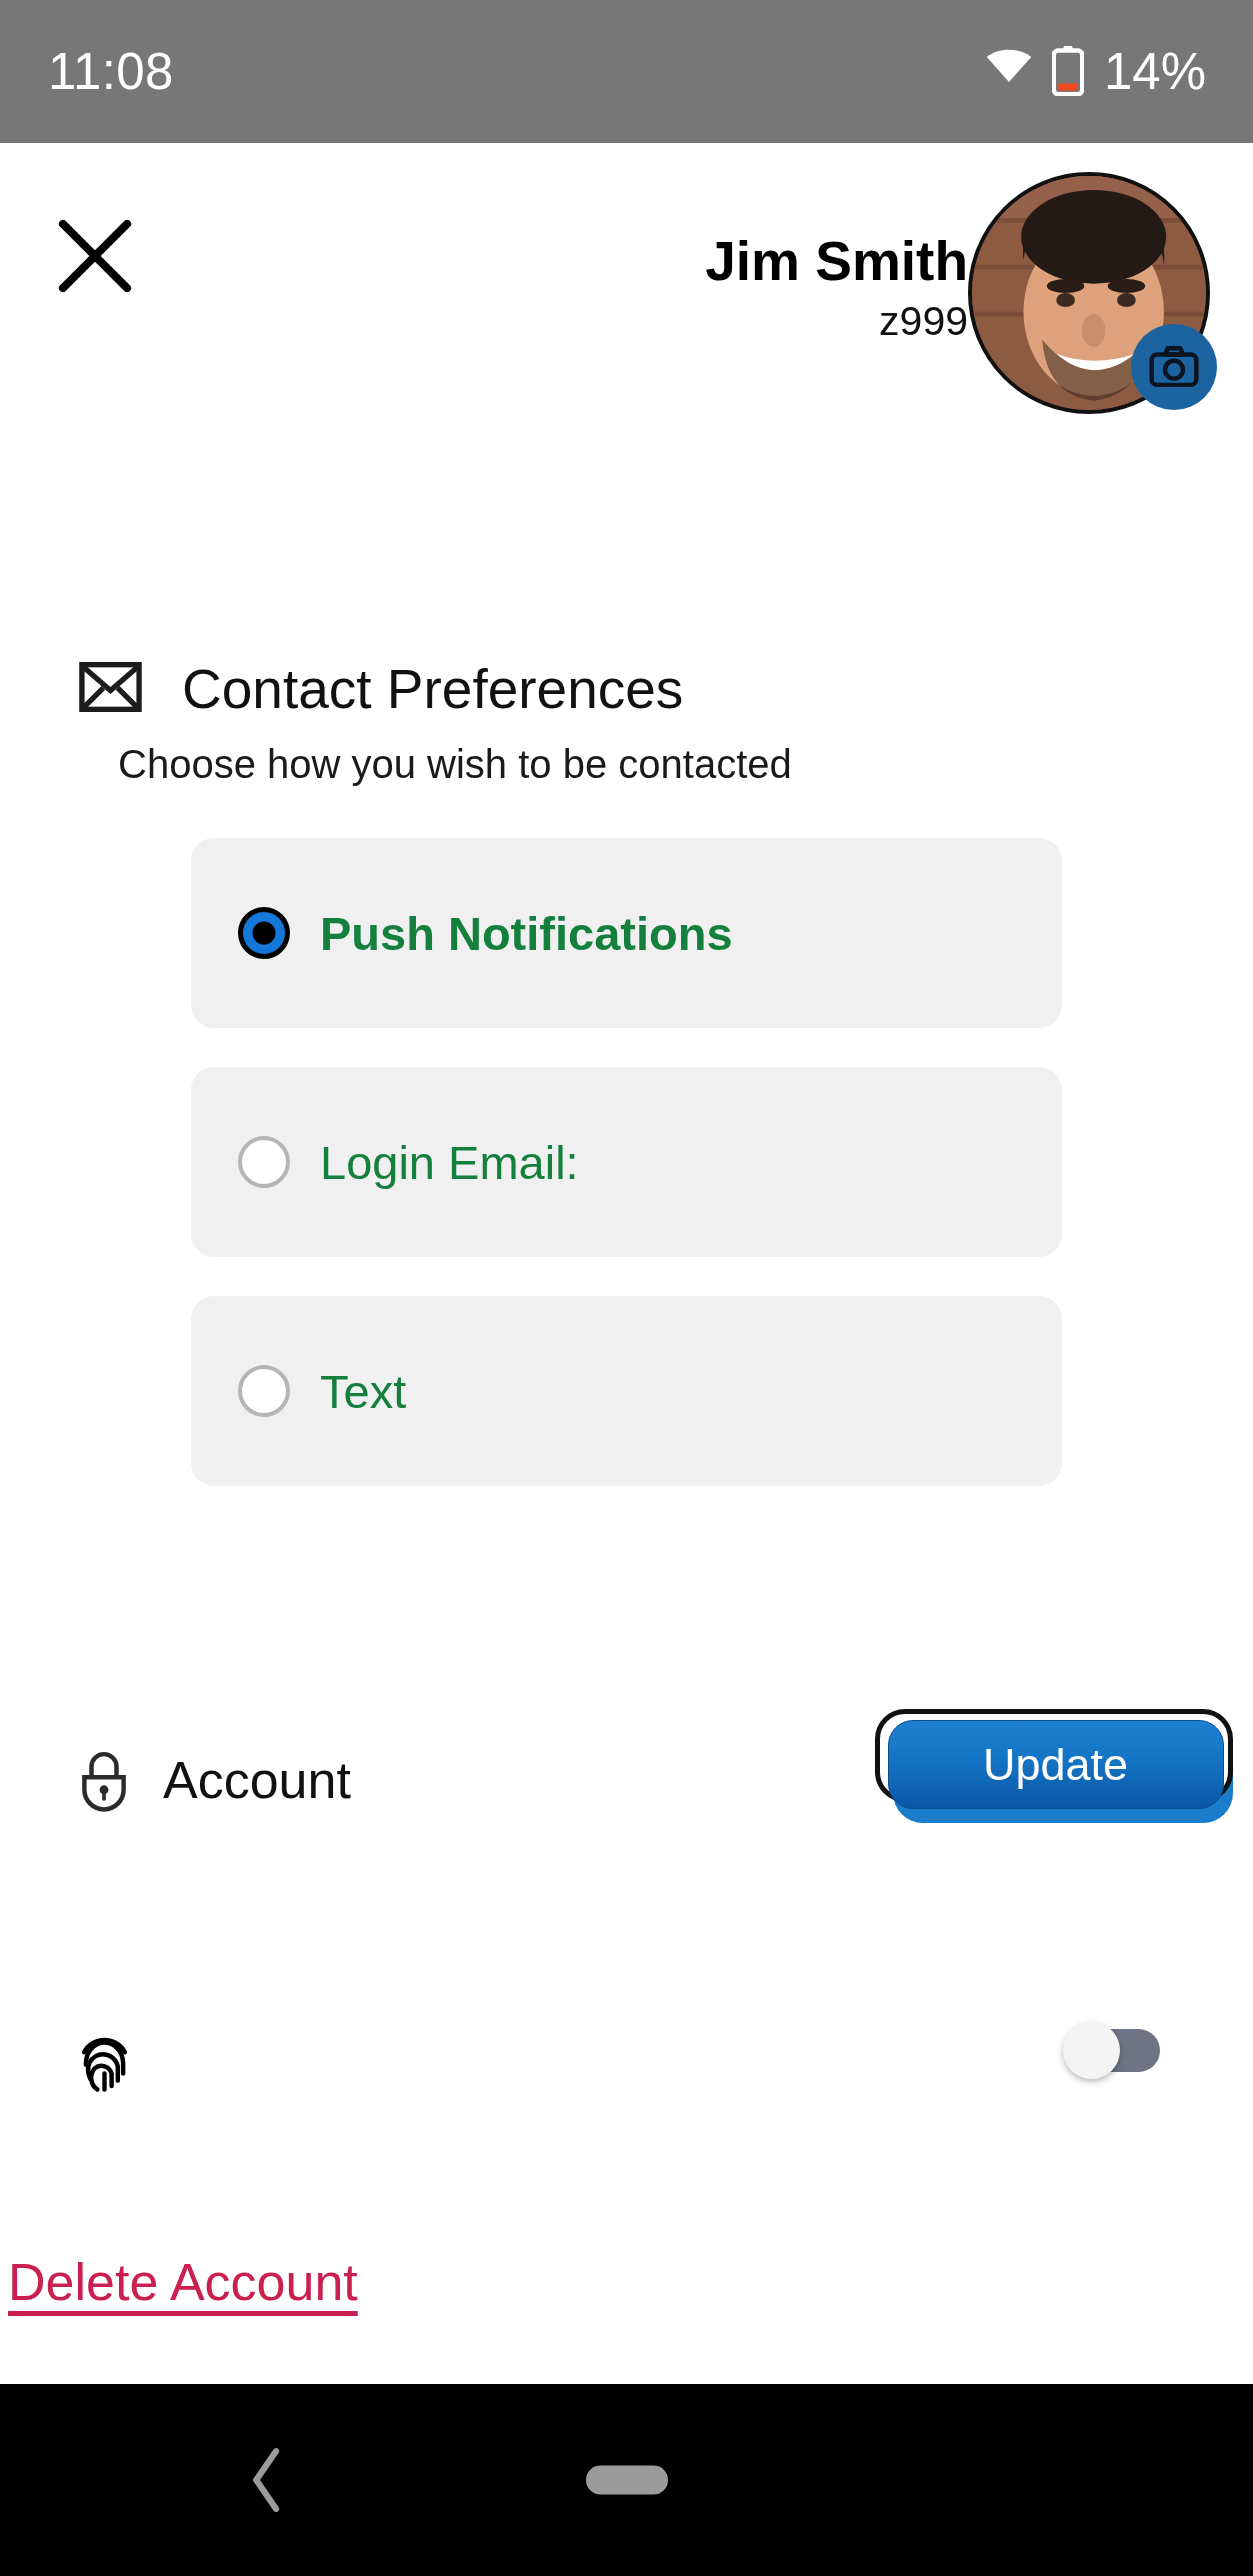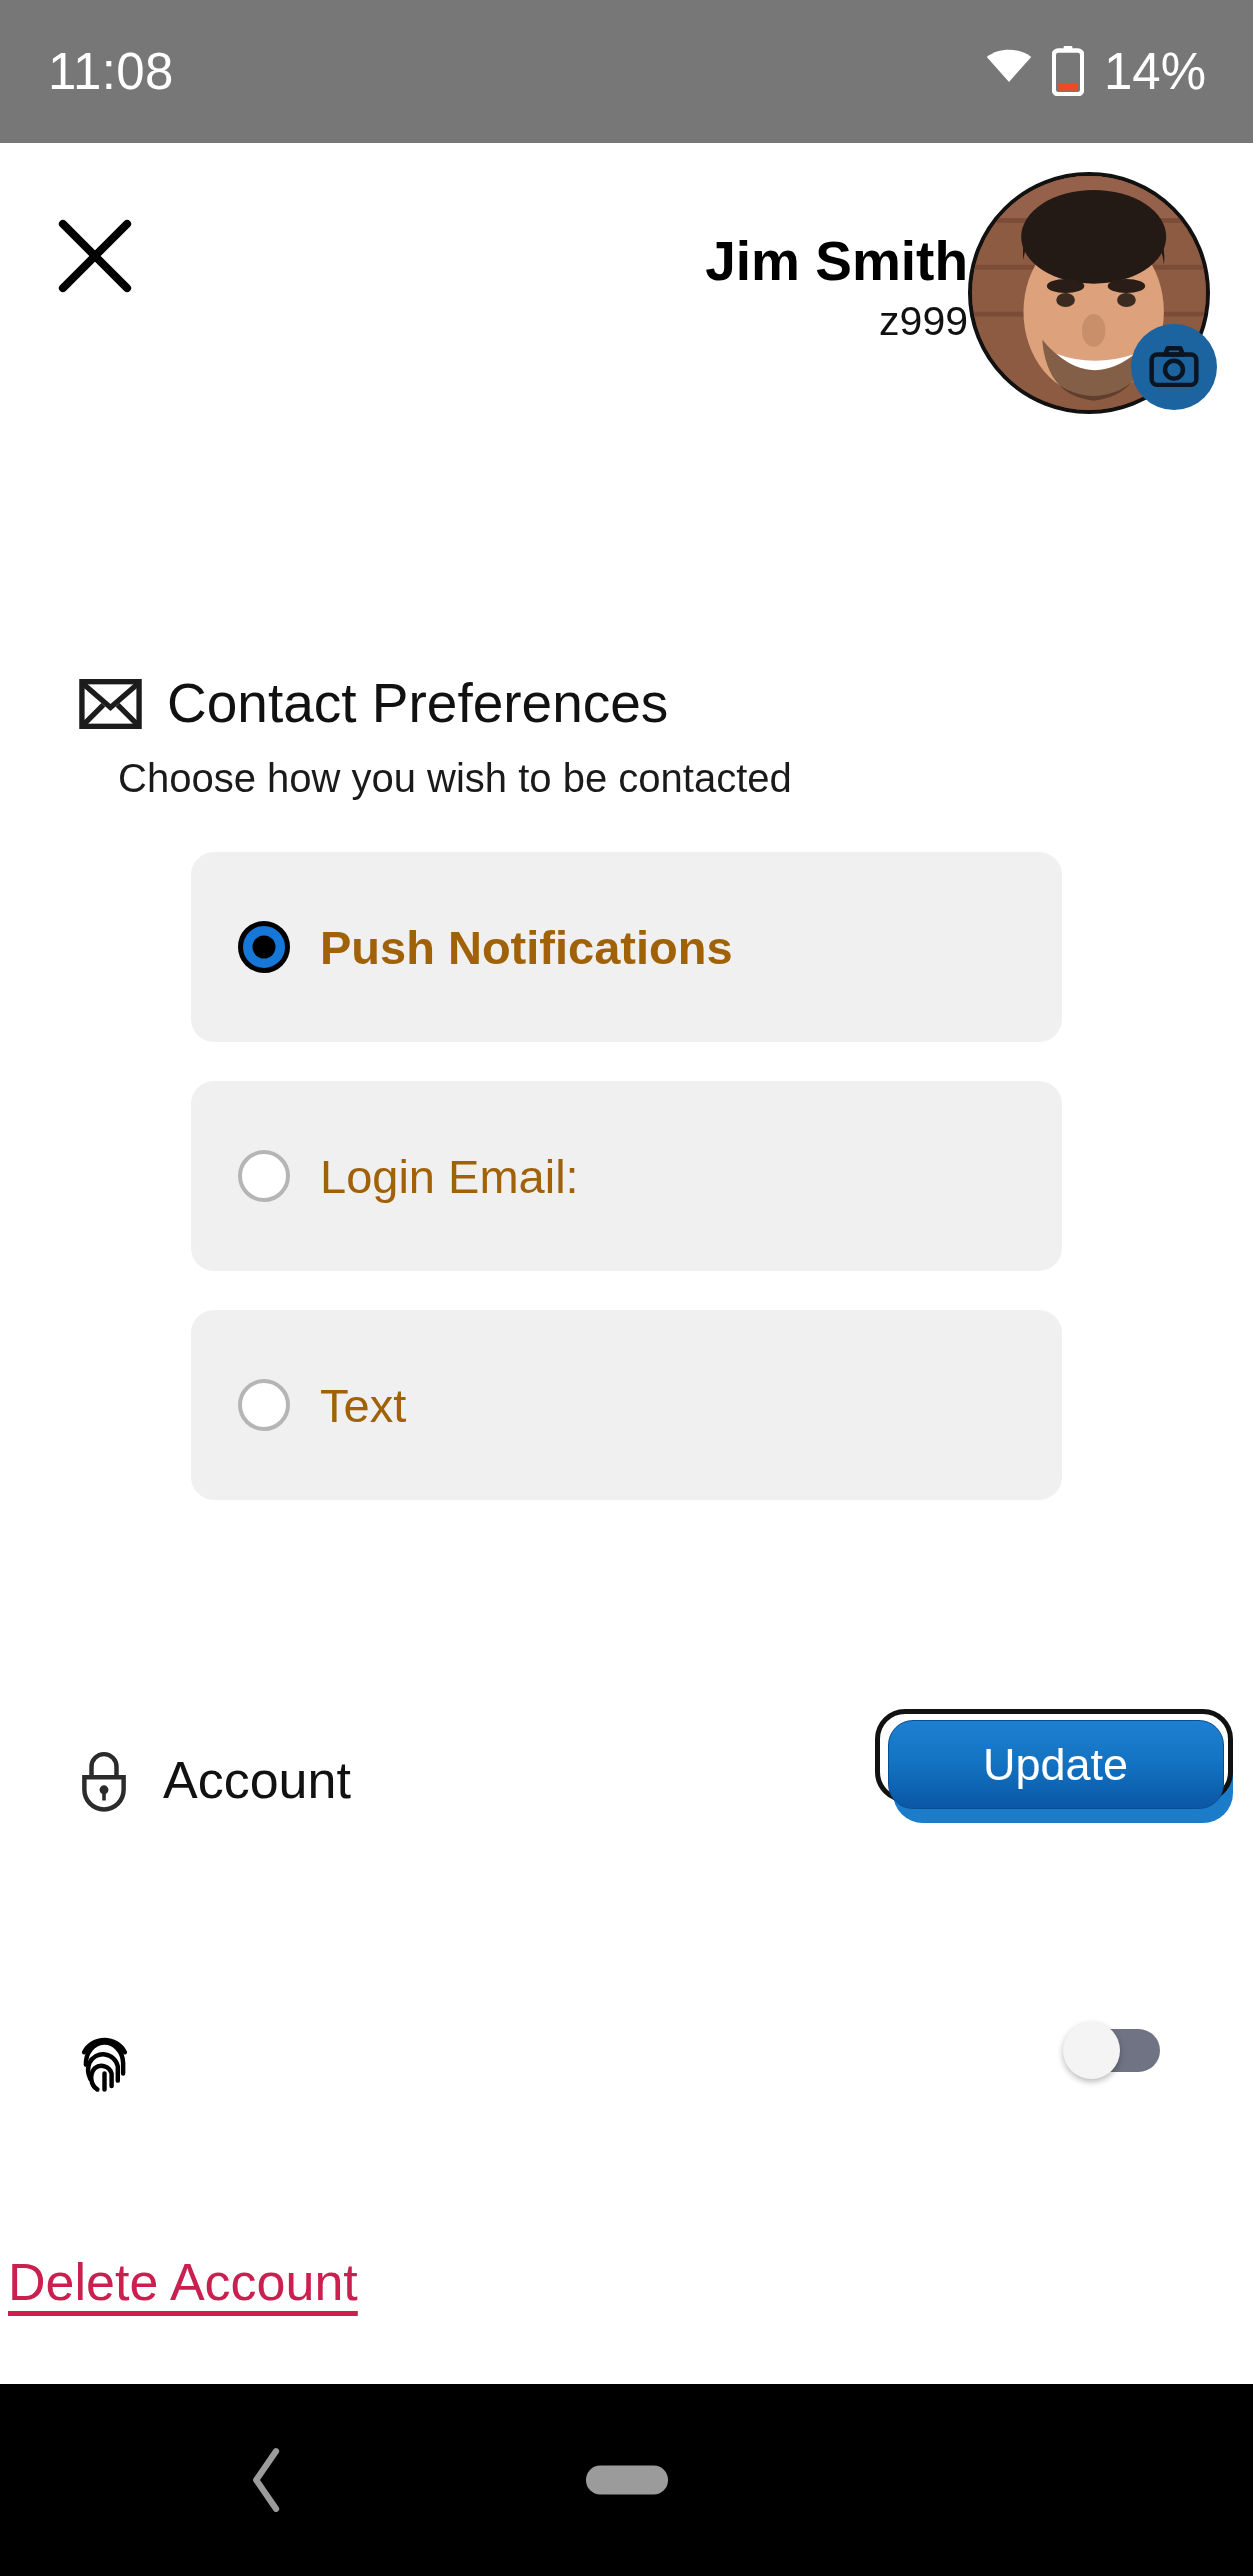--- a/index.html
+++ b/index.html
@@ -122,24 +122,22 @@
   #camera-badge svg { width:50px; height:50px; display:block; }
 
   
   #contact-section {
     position:absolute;
     top:662px; left:0;
     width:1253px;
   }
   #contact-head {
     display:flex;
-    align-items:center;
-    gap:25px;
+    gap:40px;
     padding-left:79px;
-    margin-top:14px;
   }
   #env-icon { width:63px; height:50px; display:block; flex:0 0 auto; }
   #contact-title {
     font-size:55px;
     color:#111111;
     line-height:1;
   }
   #contact-sub {
     font-size:40px;
     color:#1a1a1a;
@@ -184,21 +182,21 @@
     content:"";
     position:absolute;
     left:50%; top:50%;
     transform:translate(-50%,-50%);
     width:23px; height:23px;
     border-radius:50%;
     background:#000000;
   }
   .radio-label {
     font-size:47px;
-    color:#a16207;
+    color:#15803d;
     line-height:1;
   }
   .radio-label.sel { font-weight:bold; }
 
   
   #password-row {
     position:absolute;
     top:1704px; left:0;
     width:1253px;
     height:152px;

